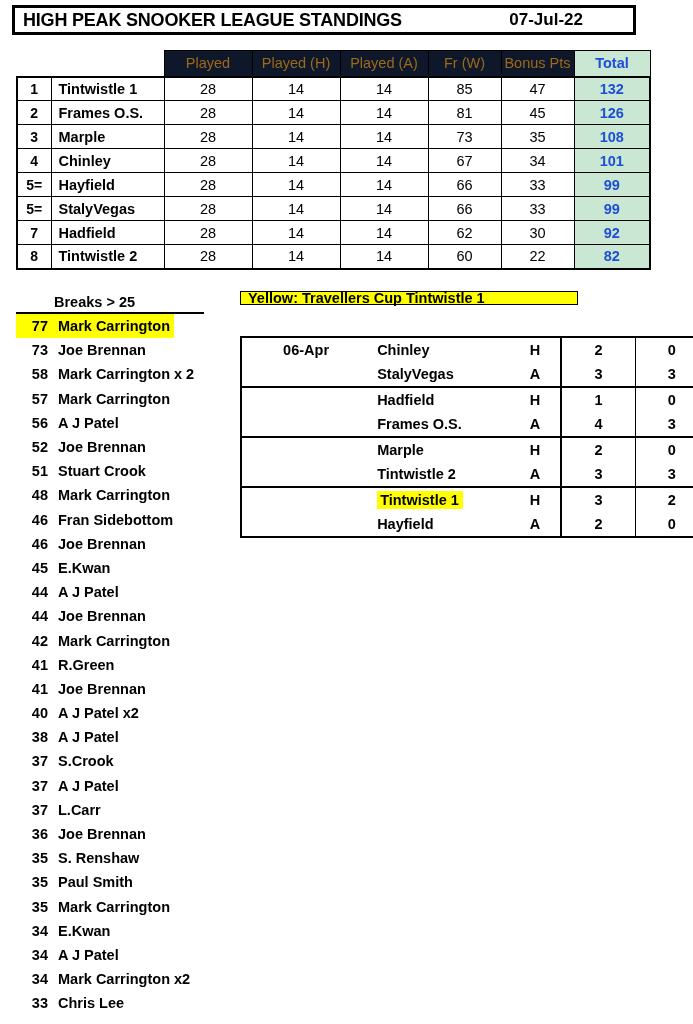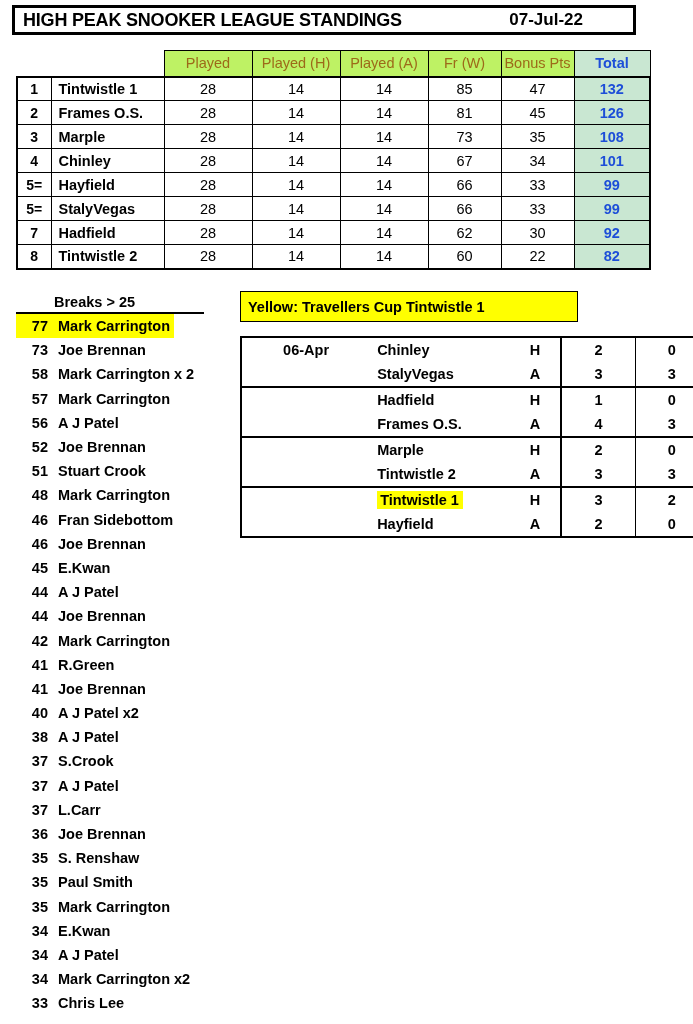--- a/index.html
+++ b/index.html
@@ -62,21 +62,21 @@
     text-align: center;
     vertical-align: middle;
     background: #ffffff;
   }
   #standings .spacer-cell {
     border: none;
     background: transparent;
     height: 26px;
   }
   #standings thead th {
-    background: #bef264;
+    background: #0f172a;
     color: #9c6a19;
     font-size: 13.5px;
     height: 26px;
     border: 1.5px solid #000000;
   }
   #standings .col-pos   { width: 34px; }
   #standings .col-team  { width: 113px; text-align: left; padding-left: 7px; font-size: 14.5px; }
   #standings .col-num   { width: 88px; font-weight: normal; font-size: 14.5px; }
   #standings .col-num-s { width: 73px; font-weight: normal; font-size: 14.5px; }
   #standings .col-total { width: 76px; background: #c9e7d2; color: #1d4ed8; font-size: 14.5px; }
@@ -122,21 +122,21 @@
     white-space: nowrap;
     padding-right: 4px;
   }
 
   
   #yellow-note {
     position: absolute;
     left: 240px;
     top: 291px;
     width: 338px;
-    height: 31px;
+    height: 14px;
     box-sizing: border-box;
     background: #ffff00;
     border: 1.5px solid #000000;
     display: flex;
     align-items: center;
     padding-left: 7px;
     font-size: 14.5px;
     font-weight: bold;
   }
 

